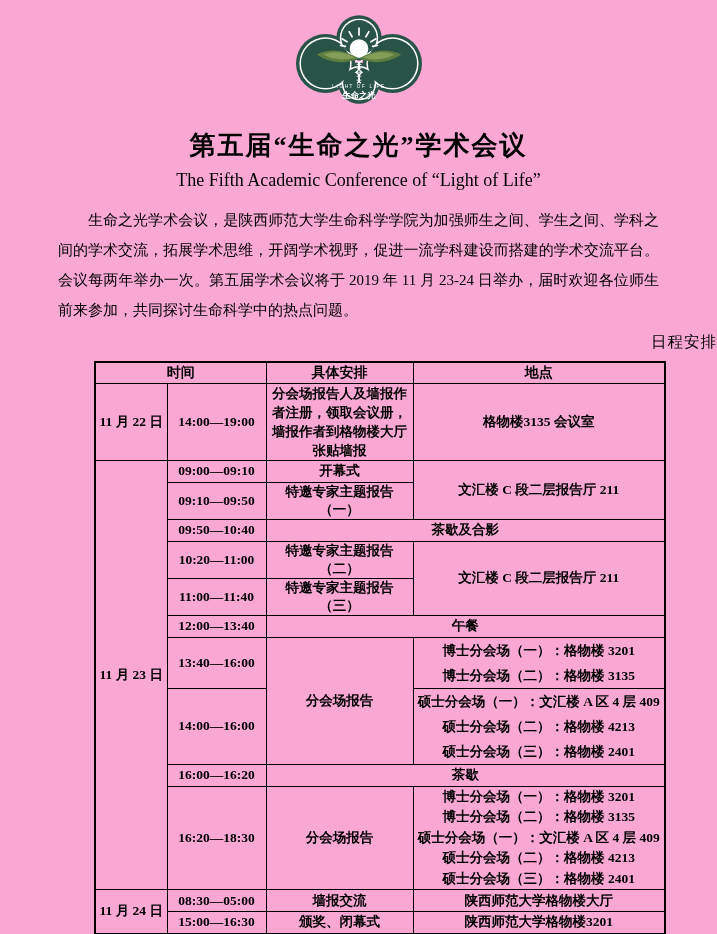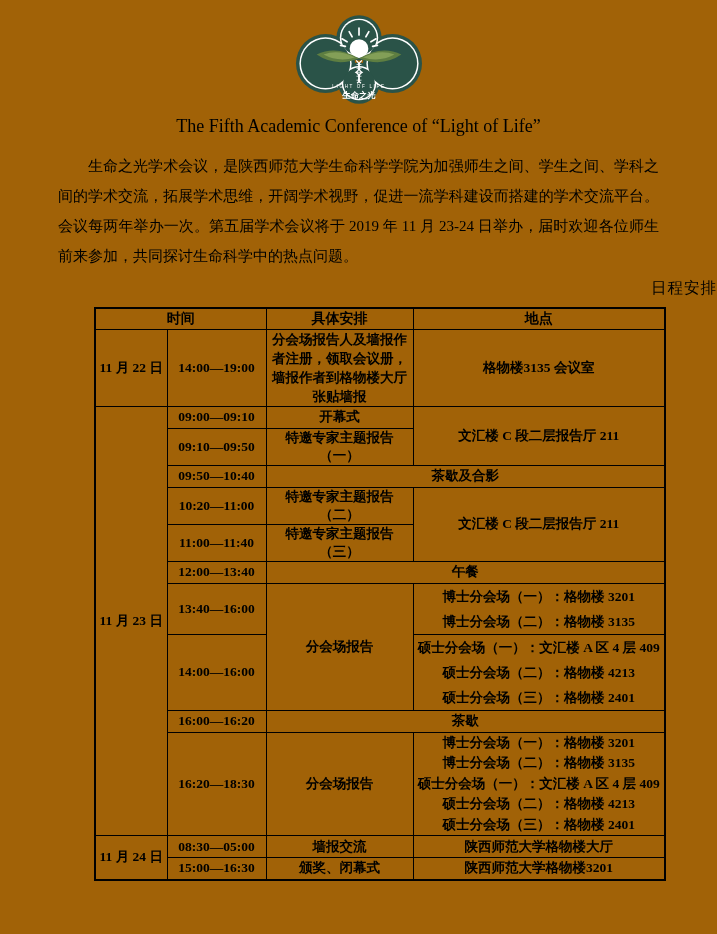--- a/index.html
+++ b/index.html
@@ -1,19 +1,19 @@
 <!DOCTYPE html>
 <html><head>
 <meta charset="utf-8">
 <style>
   html,body{margin:0;padding:0;background:#e8e8e8;}
   .page{
     position:relative;
     width:717px;height:934px;
-    background:#a16207;
+    background:#f9a8d4;
     margin:0 auto;
     overflow:hidden;
     font-family:"Liberation Serif","DejaVu Serif",serif;
     color:#000;
   }
   .logo-wrap{width:130px;margin:14px auto 0;text-align:center;}
   .doc-title{
     text-align:center;
     margin:20px 0 0;
     font-size:26px;
@@ -133,20 +133,21 @@
         <path d="M65,45 Q88,31 108,41 Q89,54 65,45 Z" fill="#5e7e41"></path>
         <path d="M61,44 Q44,35 29,41 Q44,49 61,44 Z" fill="#8aa45c" opacity="0.85"></path>
         <path d="M69,44 Q86,35 101,41 Q86,49 69,44 Z" fill="#8aa45c" opacity="0.85"></path>
       </g>
 
       <text x="65" y="75" text-anchor="middle" fill="#ffffff" font-size="4.6" letter-spacing="1.7" font-family="Liberation Sans, sans-serif">LIGHT OF LIFE</text>
       <text x="65" y="85" text-anchor="middle" fill="#ffffff" font-size="8.5" font-weight="bold">生命之光</text>
     </svg>
   </div>
 
+  <div class="doc-title">第五届“生命之光”学术会议</div>
   <div class="doc-subtitle">The Fifth Academic Conference of “Light of Life”</div>
 
   <p class="intro">生命之光学术会议，是陕西师范大学生命科学学院为加强师生之间、学生之间、学科之间的学术交流，拓展学术思维，开阔学术视野，促进一流学科建设而搭建的学术交流平台。会议每两年举办一次。第五届学术会议将于 2019 年 11 月 23-24 日举办，届时欢迎各位师生前来参加，共同探讨生命科学中的热点问题。</p>
 
   <div class="schedule-heading">日程安排</div>
 
   <table class="sched">
     <colgroup>
         <col class="c-date">
         <col class="c-time">

